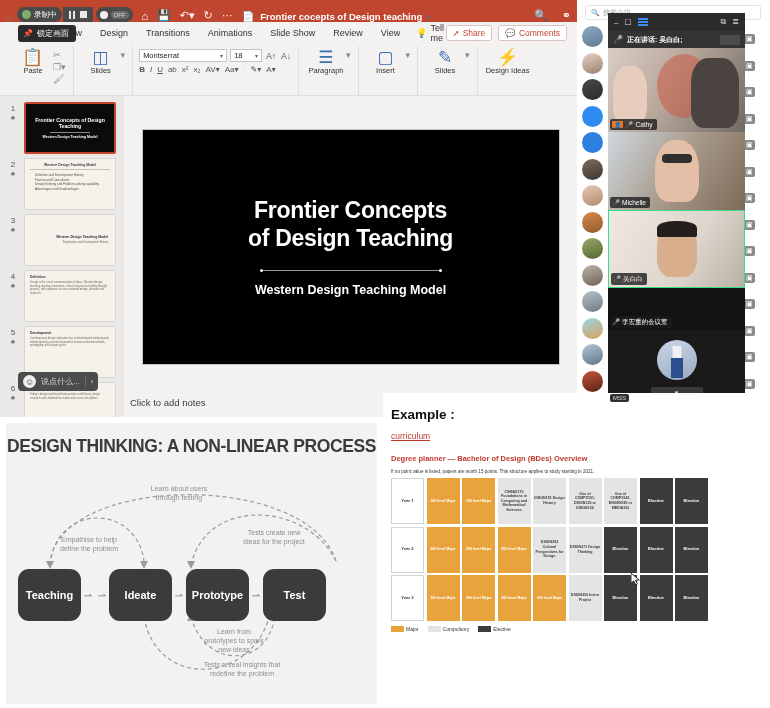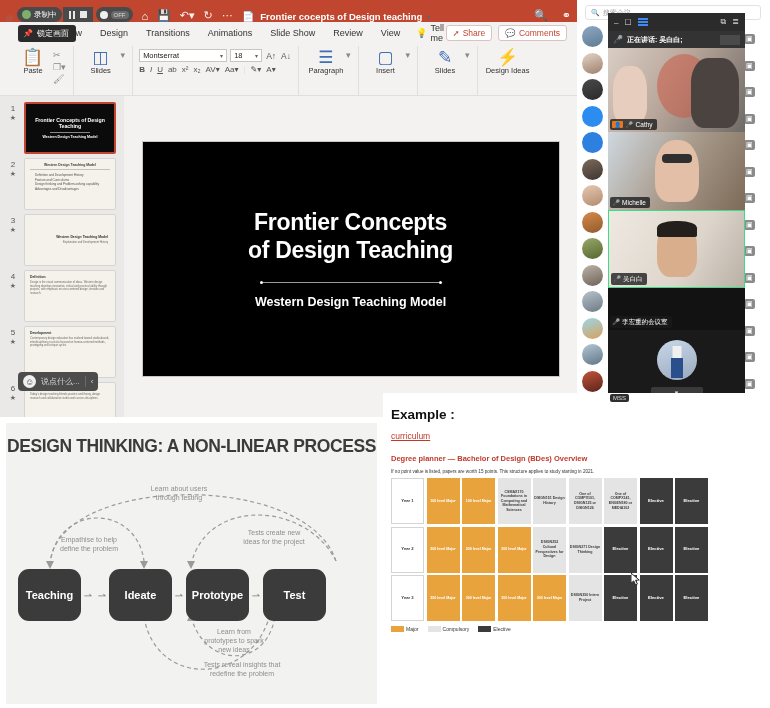--- a/index.html
+++ b/index.html
@@ -494,20 +494,23 @@
           <div class="slide">
             <div class="slide-title">Frontier Concepts</div>
             <div class="slide-title">of Design Teaching</div>
             <div class="slide-divider">
               <span class="sd-dot"></span>
               <span class="sd-line"></span>
               <span class="sd-dot"></span>
             </div>
             <div class="slide-sub">Western Design Teaching Model</div>
           </div>
+        </div>
+        <div class="notes">
+          <span>Click to add notes</span>
         </div>
       </div>
     </div>
   </div>
 
   <div class="conf">
 
     <div class="conf-search">
       <span>🔍</span>
       <span>搜索会议</span>

